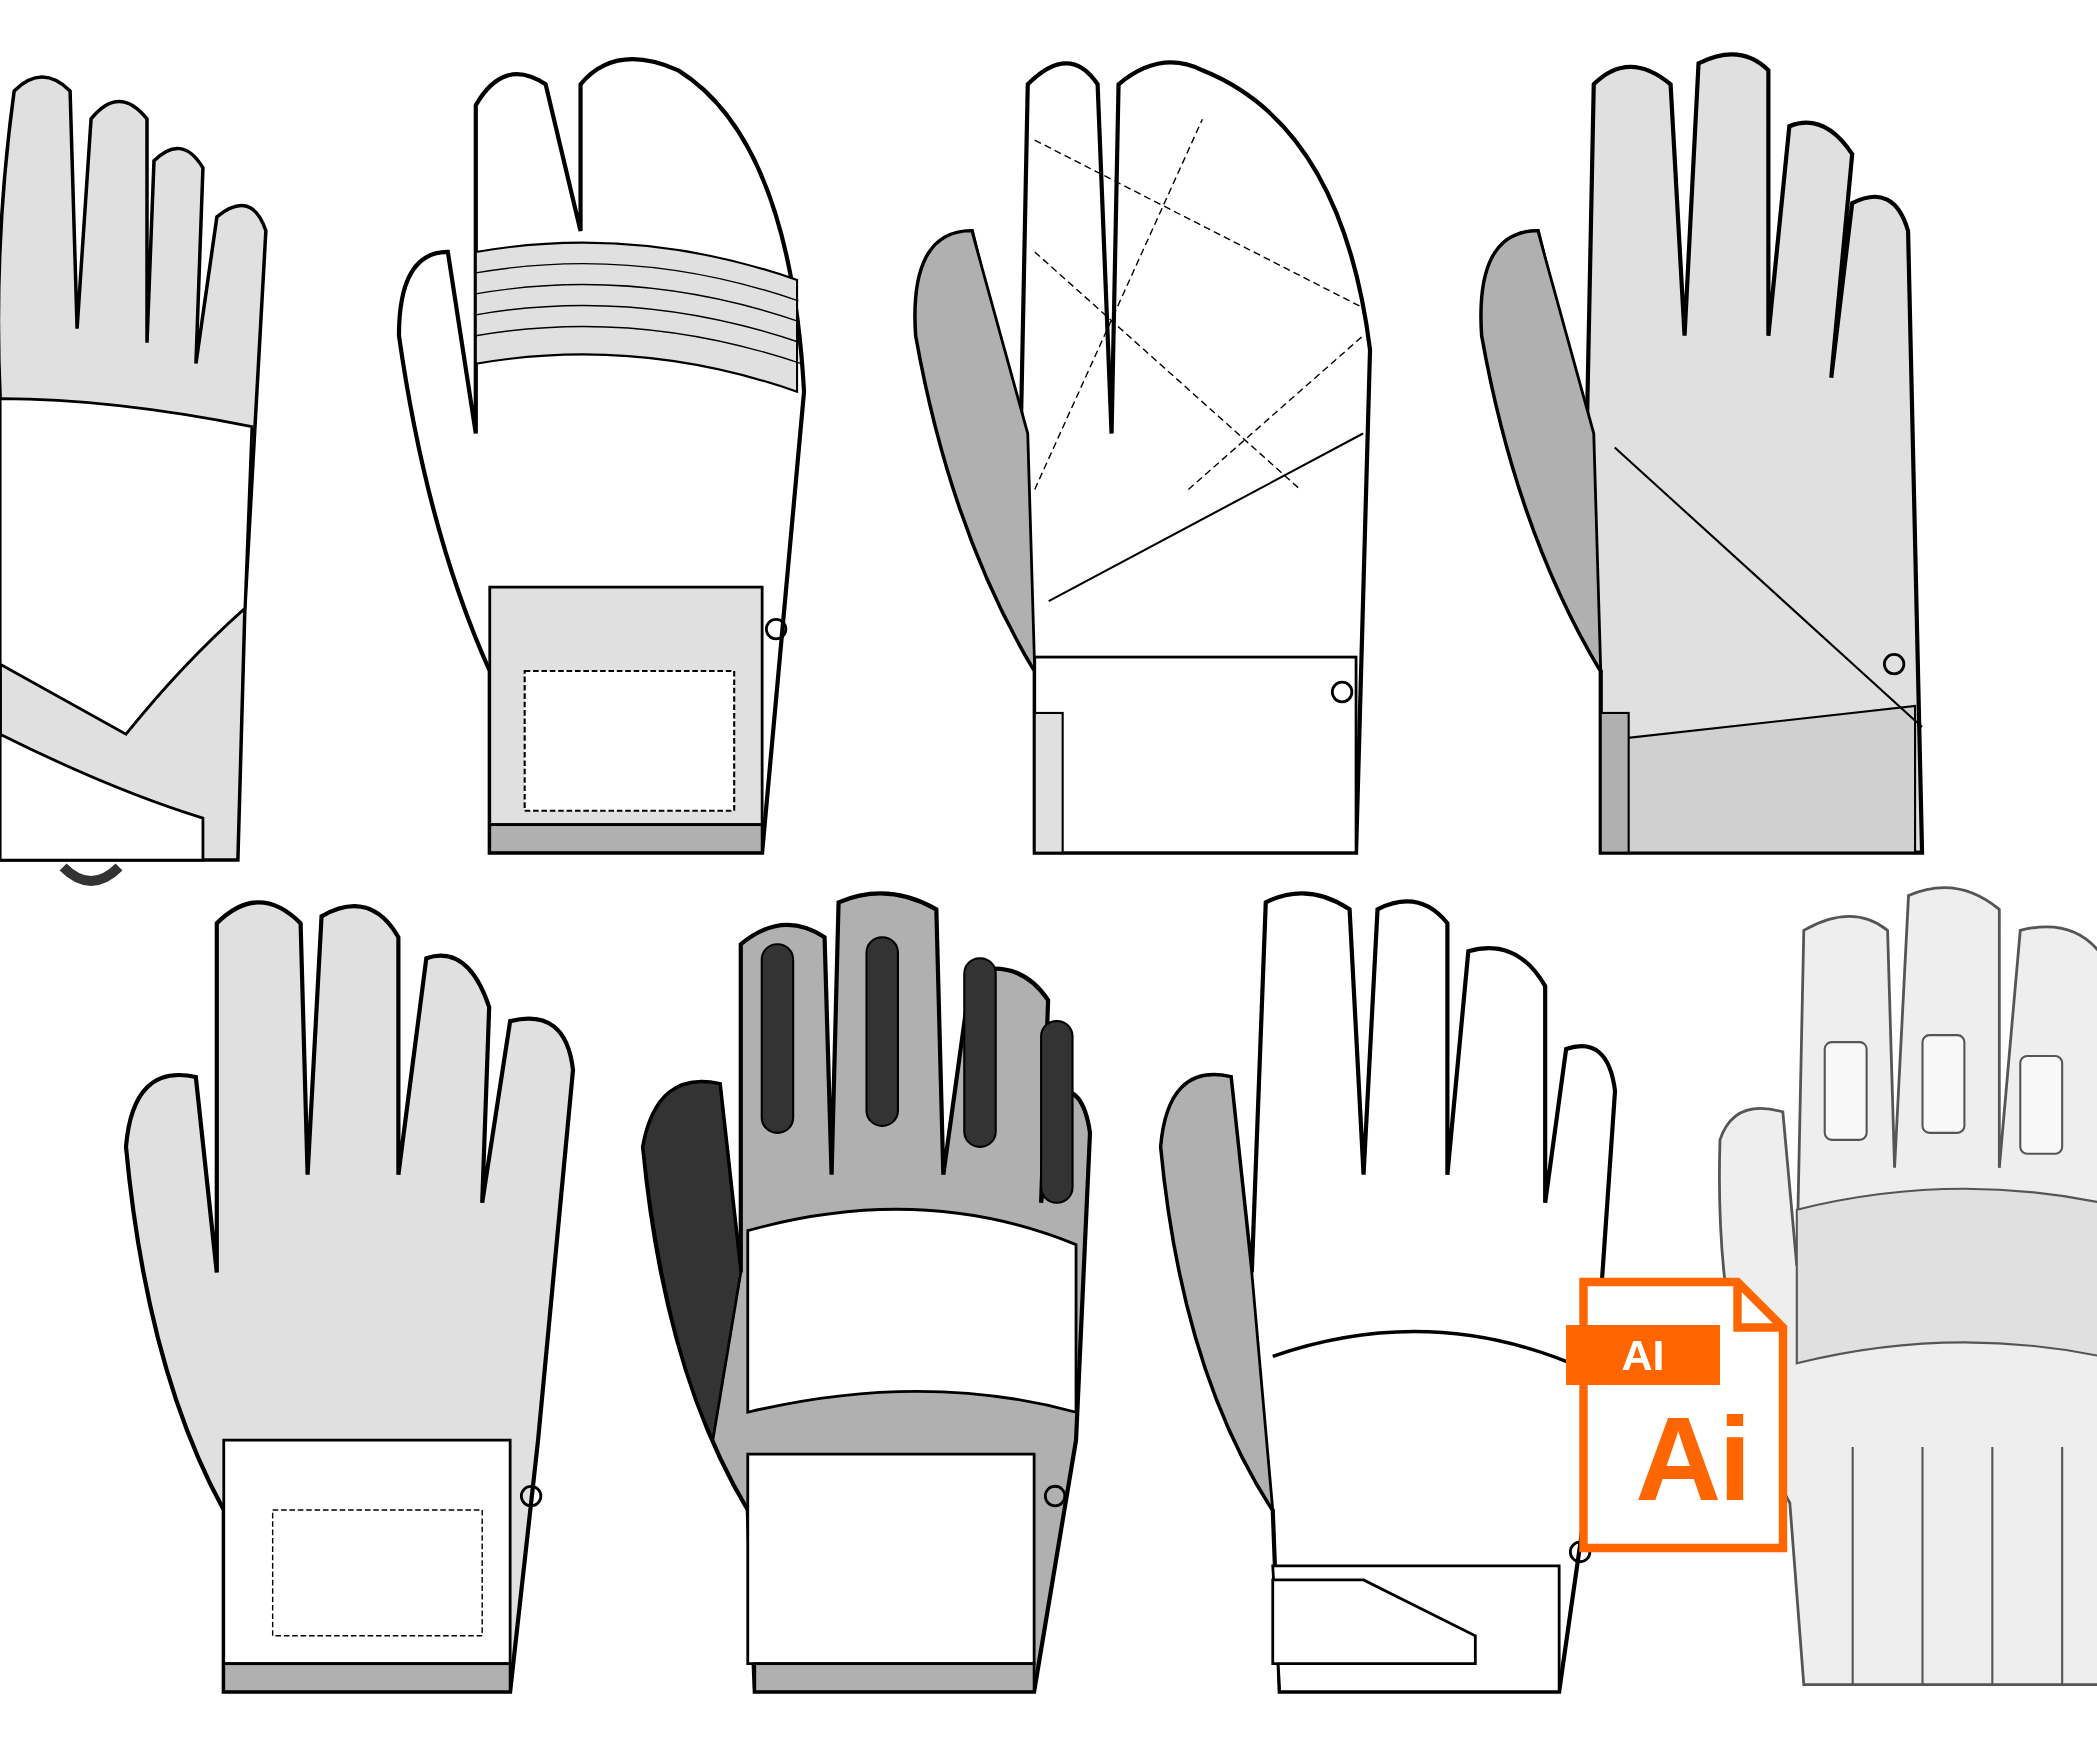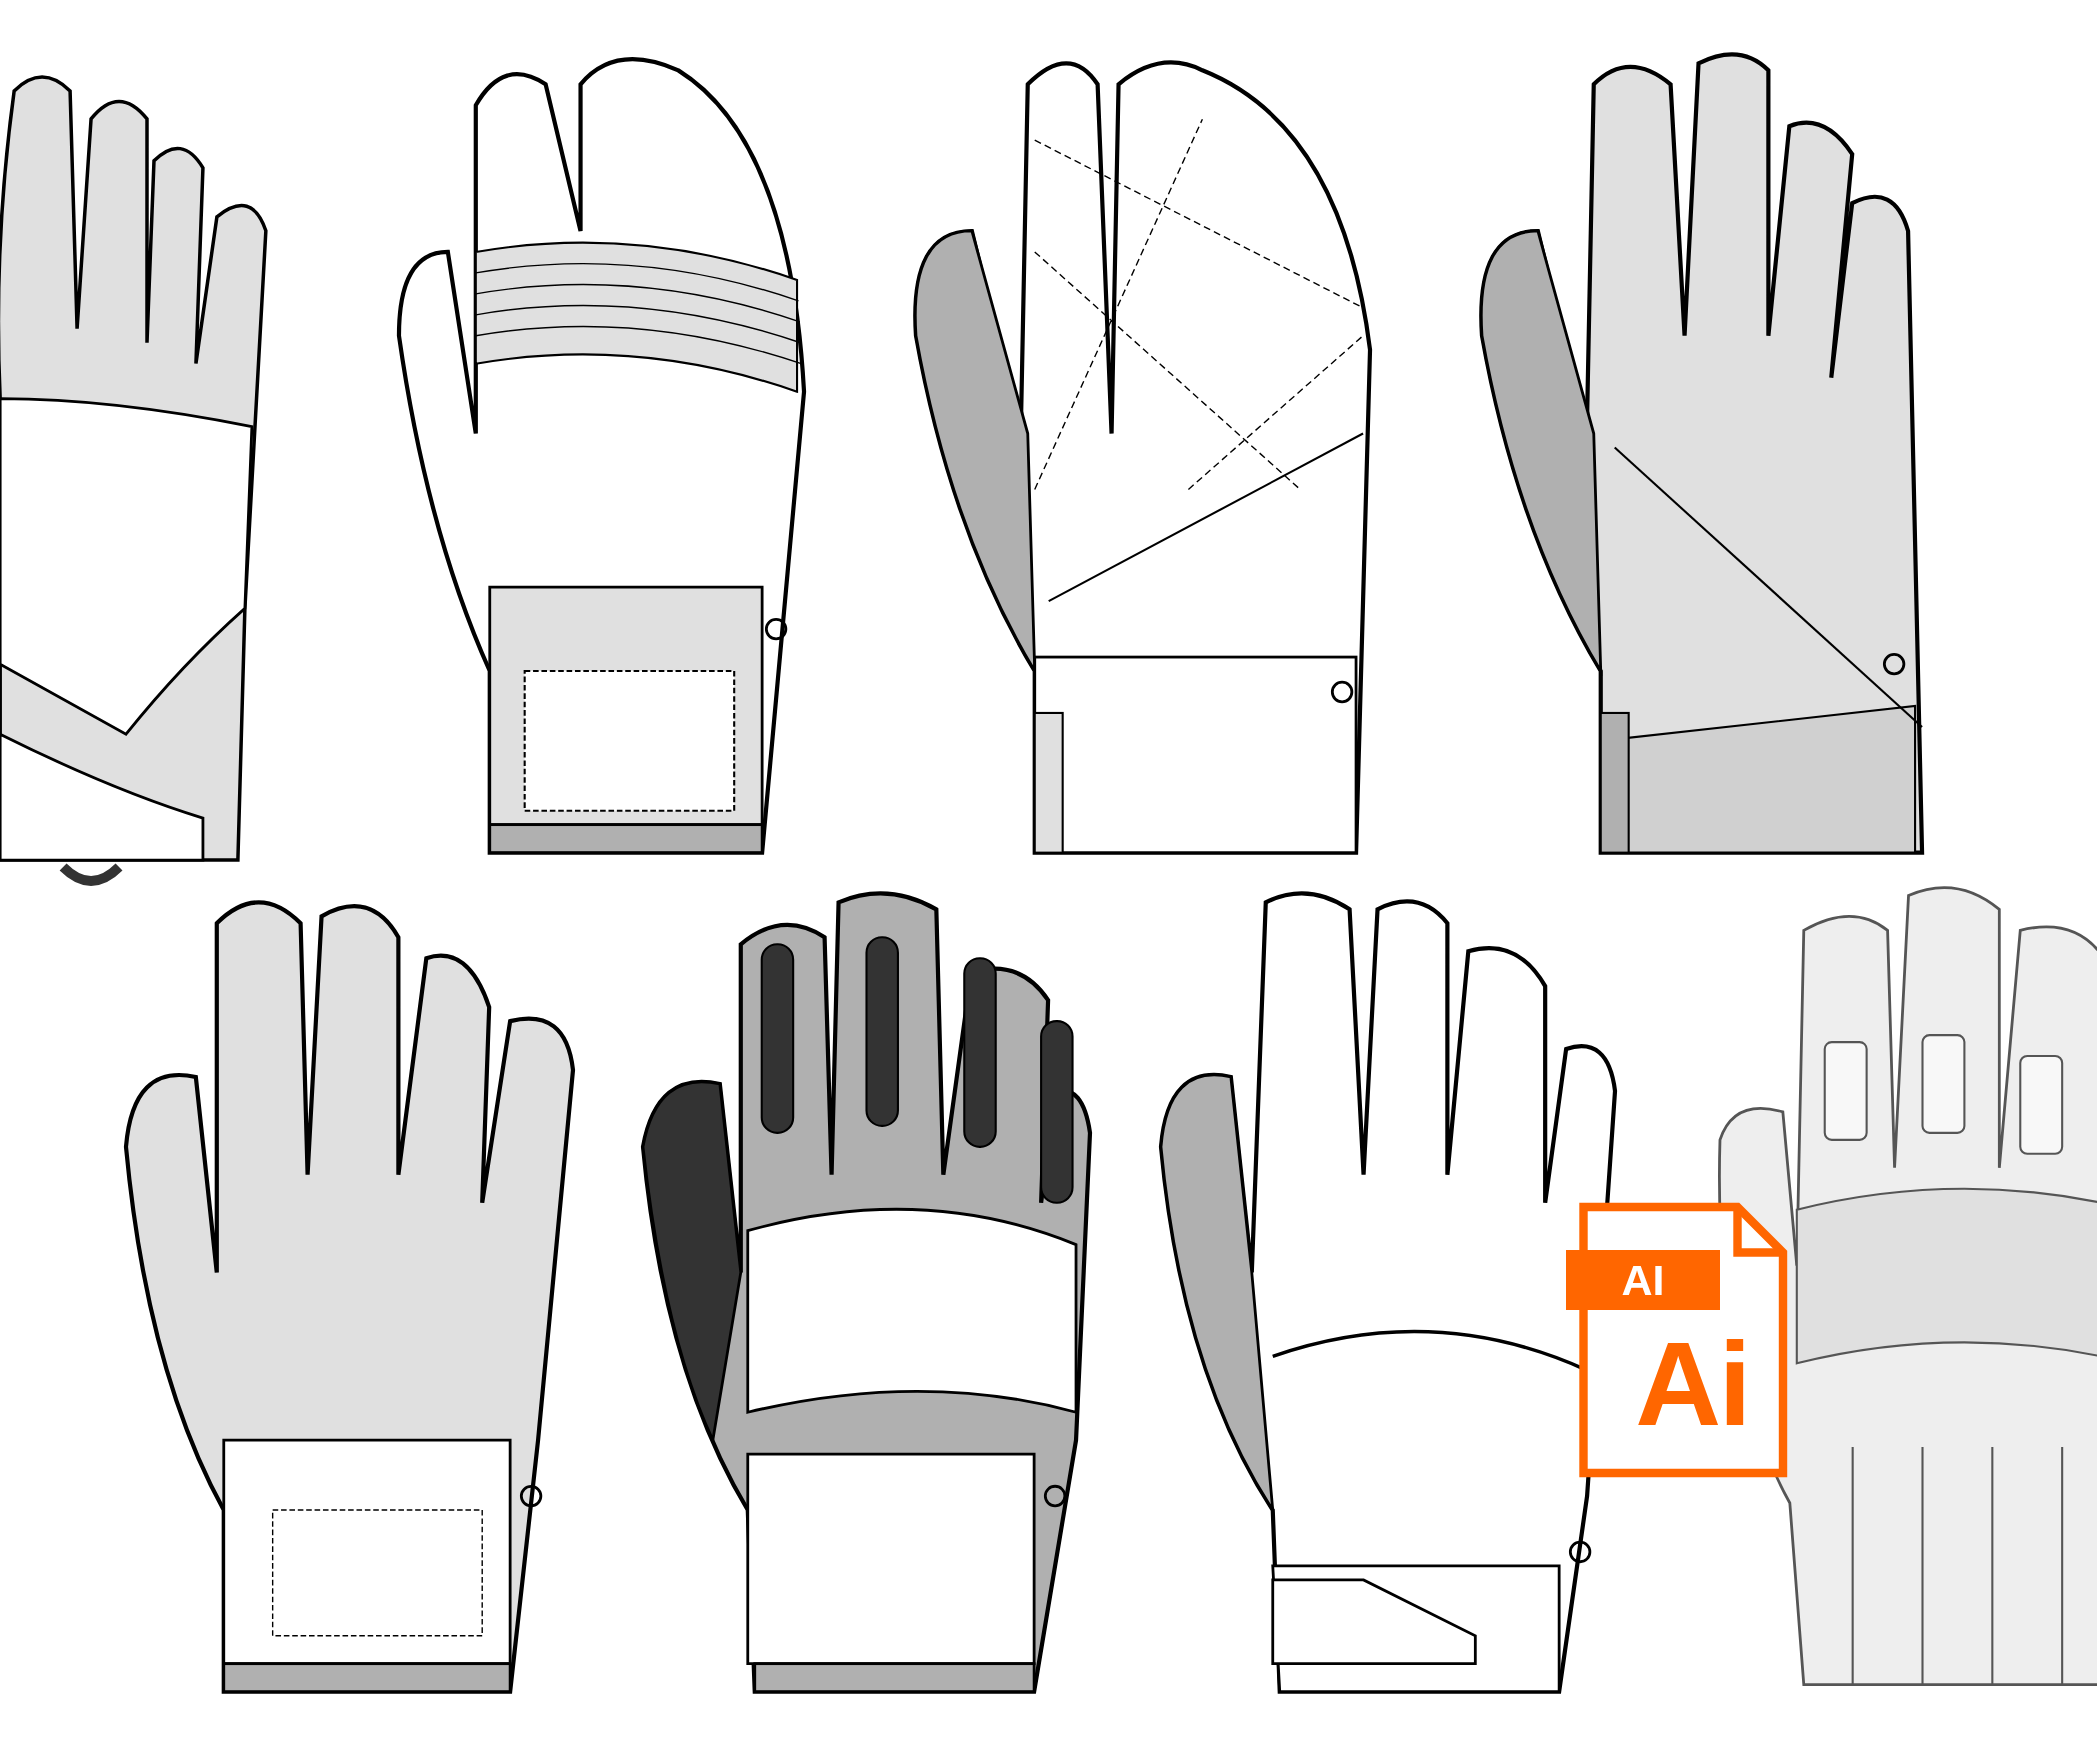--- a/index.html
+++ b/index.html
@@ -1,19 +1,19 @@
 <!DOCTYPE html>
 <html style="font-size:11.2px"><head>
 <meta charset="utf-8">
 <style>
   html,body{margin:0;padding:0;background:#ffffff;}
   body{width:2097px;height:1745px;position:relative;overflow:hidden;font-family:"Liberation Sans",sans-serif;}
   .glove{position:absolute;}
   .glove svg{width:100%;height:100%;overflow:visible;}
-  .ai-icon{position:absolute;left:1566px;top:1200px;width:238px;height:294px;}
+  .ai-icon{position:absolute;left:1566px;top:1275px;width:238px;height:294px;}
   .ai-icon svg{width:100%;height:100%;}
   .ai-tag{position:absolute;left:0;top:50px;width:154px;height:60px;background:#ff6600;color:#fff;font-weight:bold;font-size:43px;display:flex;align-items:center;justify-content:center;}
   .ai-big{position:absolute;left:49px;top:124px;width:154px;height:119px;color:#ff6600;font-weight:bold;font-size:119px;line-height:119px;text-align:center;letter-spacing:-2.8px;}
 </style>
 </head>
 <body>
 
 <div class="glove" style="left:-28px;top:35px;width:350px;height:860px;">
   <svg viewBox="0 0 500 1230">
     <path d="M40 1180 L40 520 Q30 300 60 80 Q100 40 140 80 L150 420 L170 120 Q210 70 250 120 L250 440 L260 180 Q300 140 330 190 L320 470 L350 260 Q400 220 420 280 L390 820 L380 1180 Z" fill="#e0e0e0" stroke="#000" stroke-width="5"></path>

